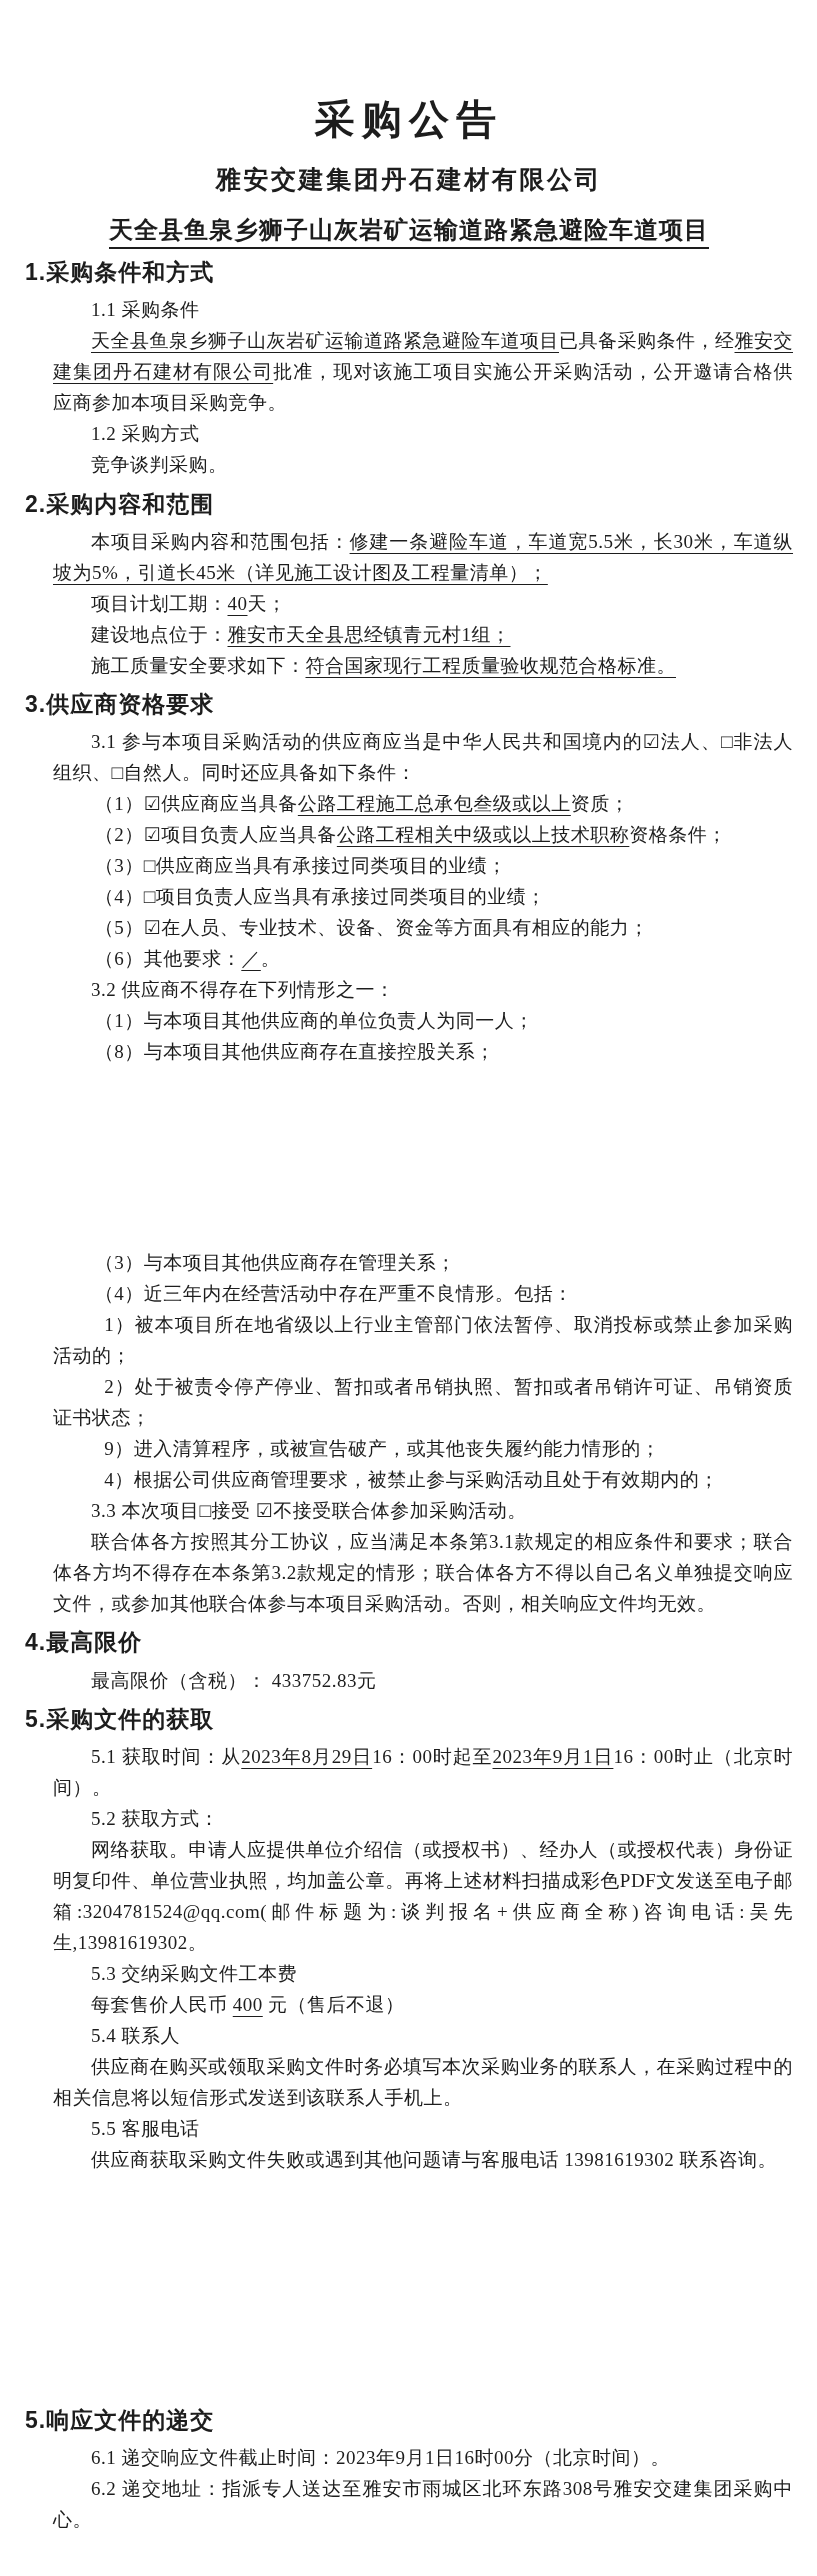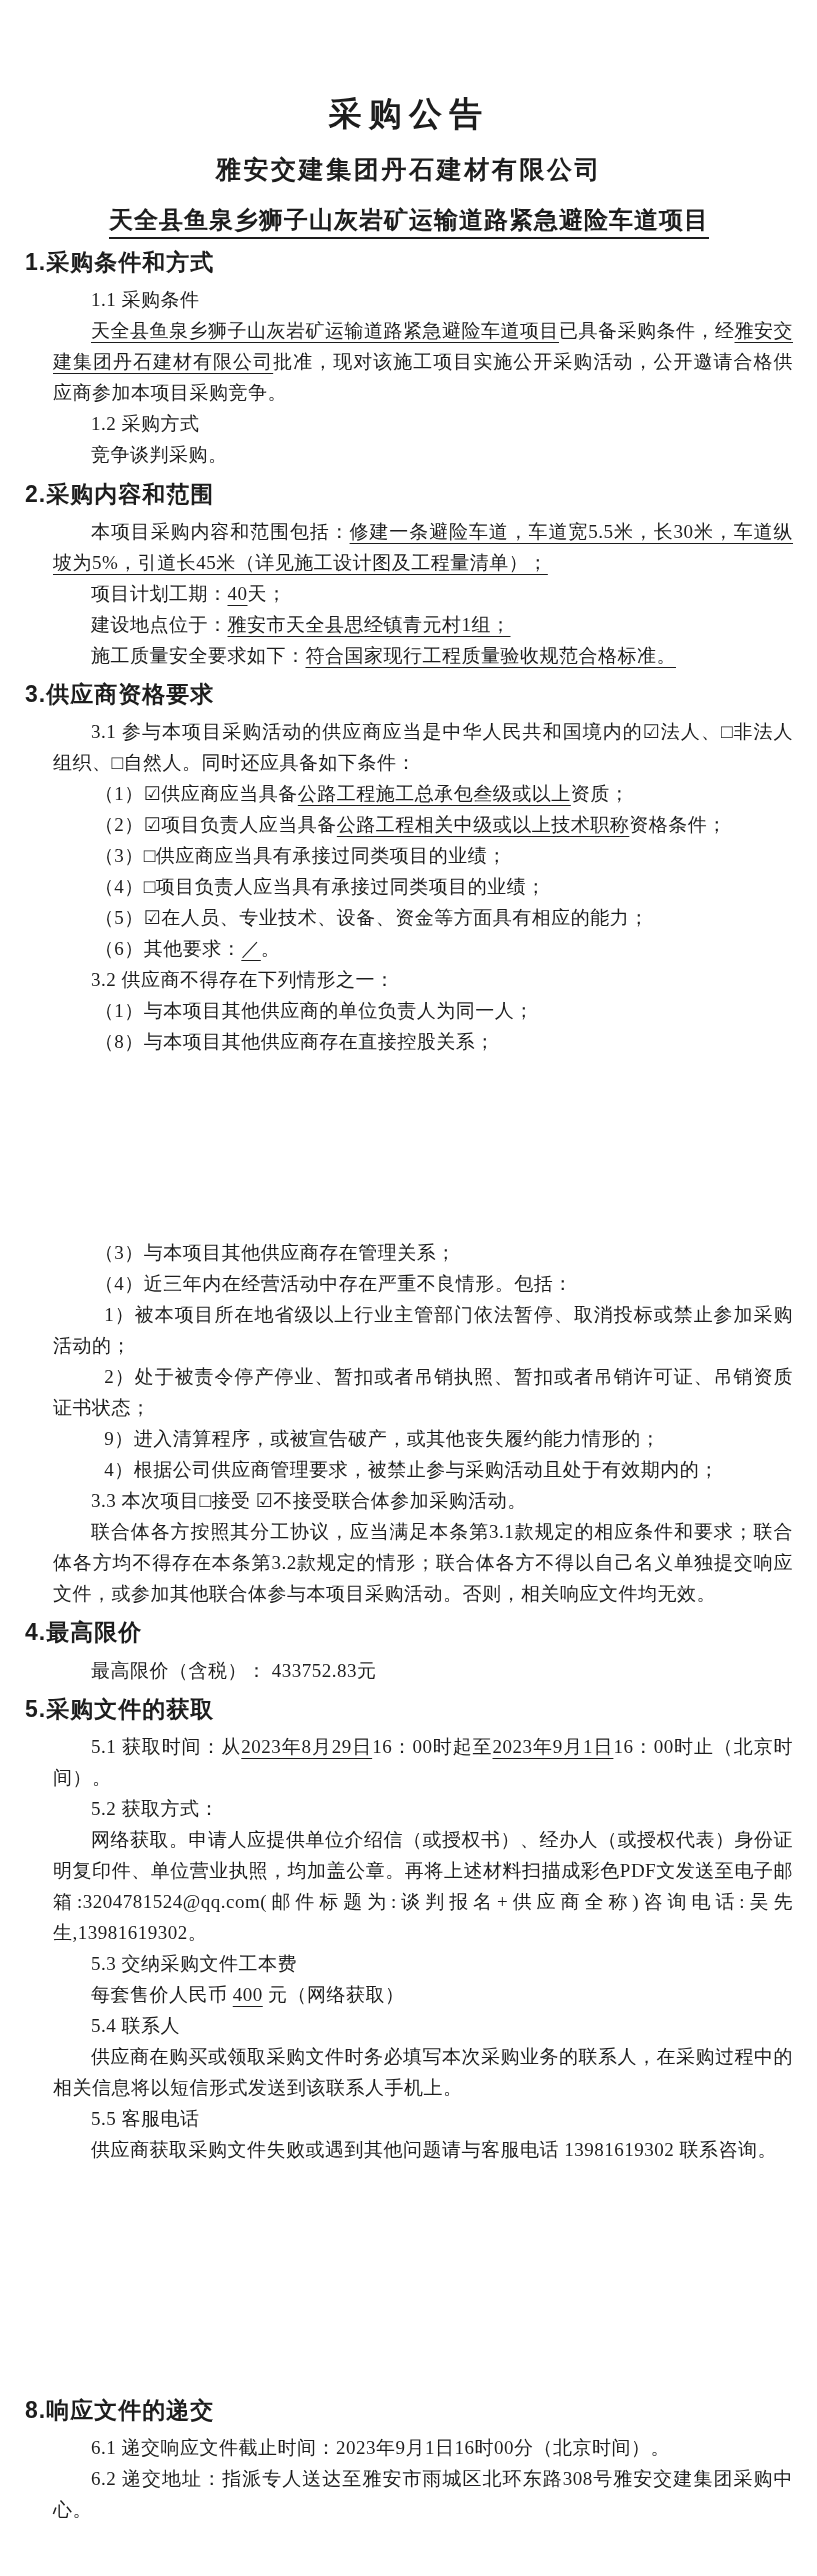--- a/index.html
+++ b/index.html
@@ -3,21 +3,21 @@
 <meta charset="utf-8">
 <style>
   * { margin:0; padding:0; box-sizing:border-box; }
   html,body { background:#e9e9e9; }
   .page {
     width:818px; height:3467px; background:#ffffff; position:relative;
     margin:0 auto; overflow:hidden;
     font-family:"Liberation Serif","DejaVu Serif",serif;
     color:#1d1d1d; padding:92px 25px 0; letter-spacing:0.5px;
   }
-  .doc-title { font-size:33px; font-weight:bold; text-align:center; letter-spacing:7.2px;
+  .doc-title { font-size:40px; font-weight:bold; text-align:center; letter-spacing:7.2px;
     font-family:"Liberation Sans","DejaVu Sans",sans-serif; margin-bottom:15.5px; }
   .org-title { font-size:25px; font-weight:bold; text-align:center; letter-spacing:2.6px;
     font-family:"Liberation Sans","DejaVu Sans",sans-serif; margin-bottom:18.5px; }
   .project-title { font-size:24px; font-weight:bold; text-align:center; letter-spacing:1px;
     font-family:"Liberation Sans","DejaVu Sans",sans-serif; margin-bottom:10.3px; }
   .project-title span { border-bottom:2.1px solid #1d1d1d; padding-bottom:4.1px; }
   .h { font-family:Liberation Sans, sans-serif; font-weight:bold;
     font-size:23px; line-height:32px; margin:7.2px 0 6.2px; letter-spacing:1px; }
   .p { font-size:19px; line-height:31px; text-align:justify;margin-left:28px; }
   .ind  { text-indent:2em; }
@@ -71,26 +71,26 @@
   <p class="p ind">联合体各方按照其分工协议，应当满足本条第3.1款规定的相应条件和要求；联合体各方均不得存在本条第3.2款规定的情形；联合体各方不得以自己名义单独提交响应文件，或参加其他联合体参与本项目采购活动。否则，相关响应文件均无效。</p>
 
   <div class="h">4.最高限价</div>
   <p class="p ind">最高限价（含税）： 433752.83元</p>
 
   <div class="h">5.采购文件的获取</div>
   <p class="p ind"><span>5.1 获取时间：从</span><span class="u">2023年8月29日</span><span>16：00时起至</span><span class="u">2023年9月1日</span><span>16：00时止（北京时间）。</span></p>
   <p class="p ind">5.2 获取方式：</p>
   <p class="p ind">网络获取。申请人应提供单位介绍信（或授权书）、经办人（或授权代表）身份证明复印件、单位营业执照，均加盖公章。再将上述材料扫描成彩色PDF文发送至电子邮箱:3204781524@qq.com(邮件标题为:谈判报名+供应商全称)咨询电话:吴先生,13981619302。</p>
   <p class="p ind">5.3 交纳采购文件工本费</p>
-  <p class="p ind"><span>每套售价人民币 </span><span class="u">400</span><span> 元（网络获取）</span></p>
+  <p class="p ind"><span>每套售价人民币 </span><span class="u">400</span><span> 元（售后不退）</span></p>
   <p class="p ind">5.4 联系人</p>
   <p class="p ind">供应商在购买或领取采购文件时务必填写本次采购业务的联系人，在采购过程中的相关信息将以短信形式发送到该联系人手机上。</p>
   <p class="p ind">5.5 客服电话</p>
   <p class="p ind">供应商获取采购文件失败或遇到其他问题请与客服电话 13981619302 联系咨询。</p>
 
   <div class="gap2"></div>
 
-  <div class="h">8.响应文件的递交</div>
+  <div class="h">5.响应文件的递交</div>
   <p class="p ind">6.1 递交响应文件截止时间：2023年9月1日16时00分（北京时间）。</p>
   <p class="p ind">6.2 递交地址：指派专人送达至雅安市雨城区北环东路308号雅安交建集团采购中心。</p>
 
 </div>
 
 
 </body></html>

